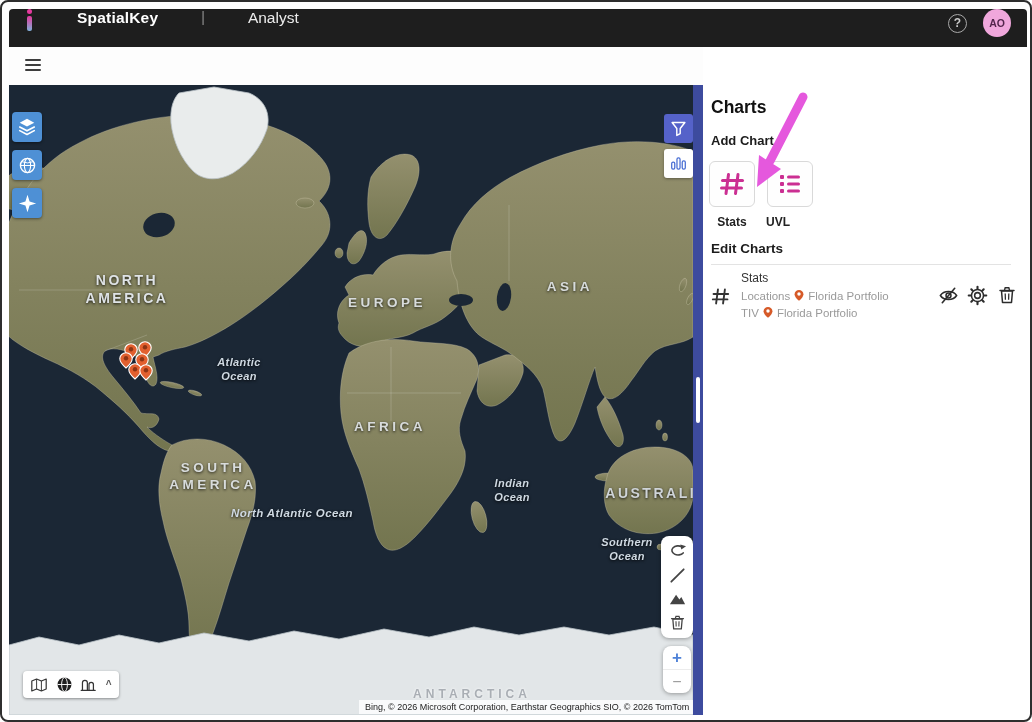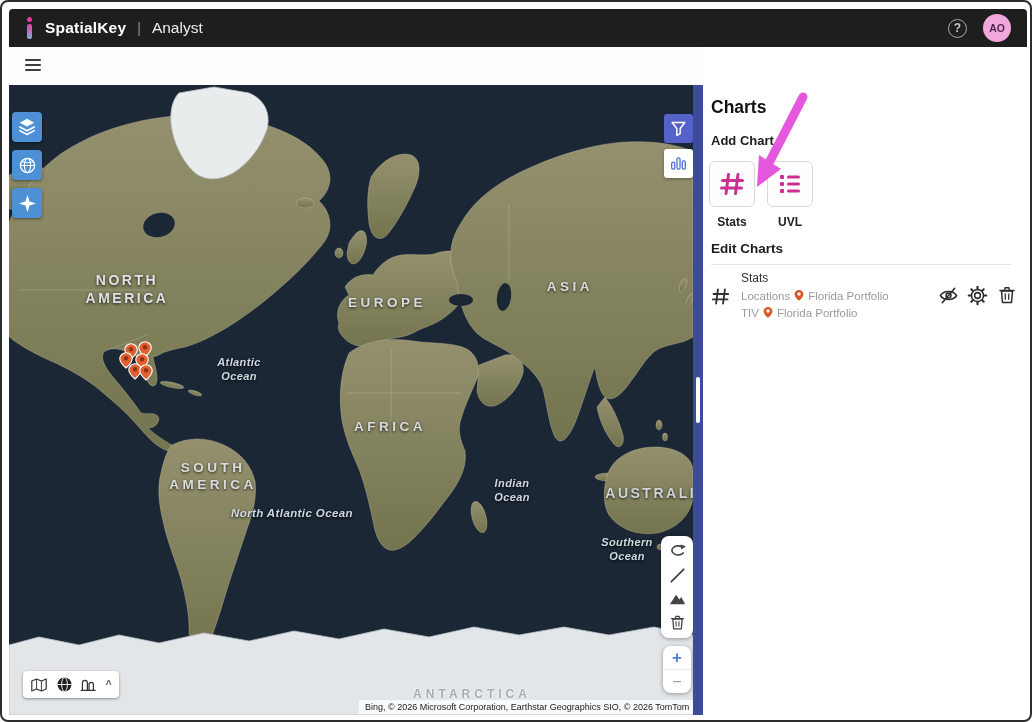--- a/index.html
+++ b/index.html
@@ -2,21 +2,21 @@
 <html><head>
 <meta charset="utf-8">
 <style>
   * { margin:0; padding:0; box-sizing:border-box; }
   html,body { background:#fff; font-family:"Liberation Sans", sans-serif; }
   .frame { position:relative; width:1032px; height:722px; background:#fff;
            border:2px solid #2e2e2e; border-radius:8px; overflow:hidden; }
 
   
   .header { position:absolute; left:7px; top:7px; width:1018px; height:38px;
-            background:#1e1e1e; border-radius:4px 4px 0 0; display:flex; align-items:center; }
+            background:#1e1e1e; border-radius:4px 4px 0 0; display:flex; align-items:flex-start;gap:32px; }
   .logo { width:5px; margin-left:18px; display:flex; flex-direction:column; align-items:center; }
   .logo-dot { width:5px; height:5px; border-radius:50%; background:#e5399e; margin-bottom:2px; }
   .logo-bar { width:5px; height:15px; border-radius:2px; background:linear-gradient(#e5399e,#7fb0d8); }
   .brand { color:#fff; font-size:15.5px; font-weight:bold; margin-left:13px; letter-spacing:.2px; }
   .hdr-div { color:#8f8f8f; font-size:14px; margin:0 11px; }
   .product { color:#ececec; font-size:15.5px; font-weight:normal; }
   .hdr-right { margin-left:auto; display:flex; align-items:center; gap:16px; margin-right:16px; }
   .help { width:19px; height:19px; border:1.5px solid #a9a9a9; border-radius:50%;
           color:#c9c9c9; font-size:12px; font-weight:bold; display:flex; align-items:center; justify-content:center; cursor:pointer;}
   .avatar { width:28px; height:28px; border-radius:50%; background:#f0a7dc; color:#53254c;
@@ -364,21 +364,21 @@
           <rect x="3" y="4" width="4" height="4" rx="1"></rect>
           <rect x="10" y="4.5" width="13" height="3" rx="1.5"></rect>
           <rect x="3" y="11" width="4" height="4" rx="1"></rect>
           <rect x="10" y="11.5" width="13" height="3" rx="1.5"></rect>
           <rect x="3" y="18" width="4" height="4" rx="1"></rect>
           <rect x="10" y="18.5" width="13" height="3" rx="1.5"></rect>
         </g>
       </svg>
     </div>
     <div class="type-label" style="left:29px;">Stats</div>
-    <div class="type-label" style="left:87px;">UVL</div>
+    <div class="type-label" style="left:75px;">UVL</div>
 
     <div class="edit-charts-label">Edit Charts</div>
     <div class="panel-divider"></div>
 
     <div class="entry-hash">
       <svg width="19" height="19" viewBox="0 0 26 26">
         <g stroke="#333" stroke-width="2.6" stroke-linecap="round">
           <line x1="9.5" y1="3.5" x2="7" y2="22.5"></line>
           <line x1="19" y1="3.5" x2="16.5" y2="22.5"></line>
           <line x1="3.5" y1="9.5" x2="23.5" y2="9.5"></line>

